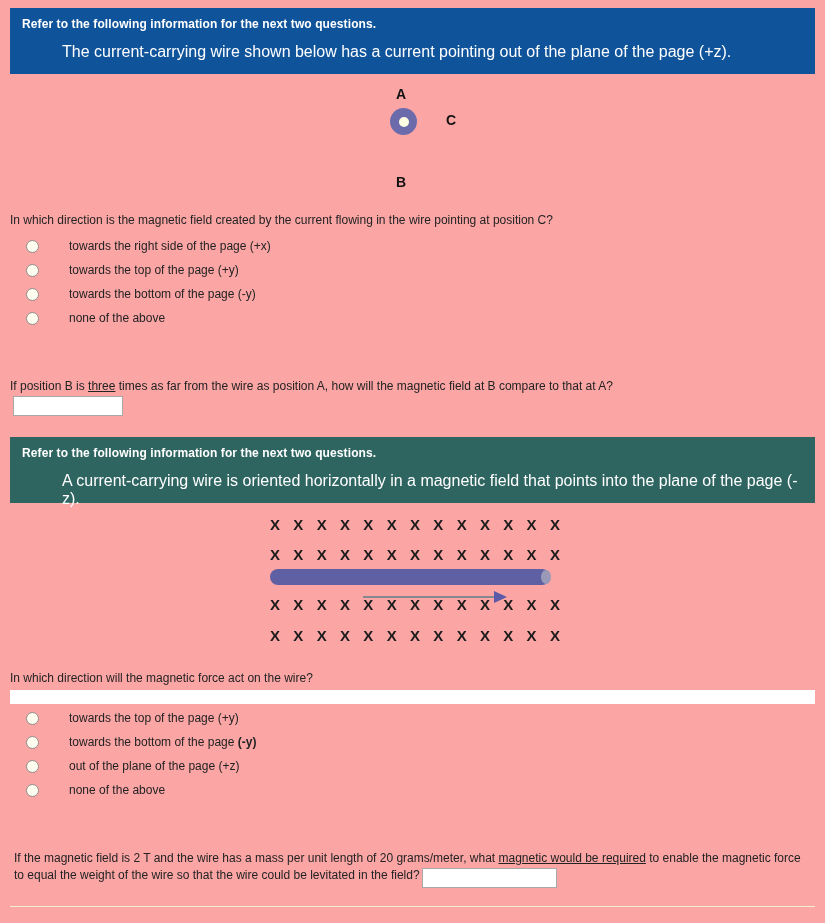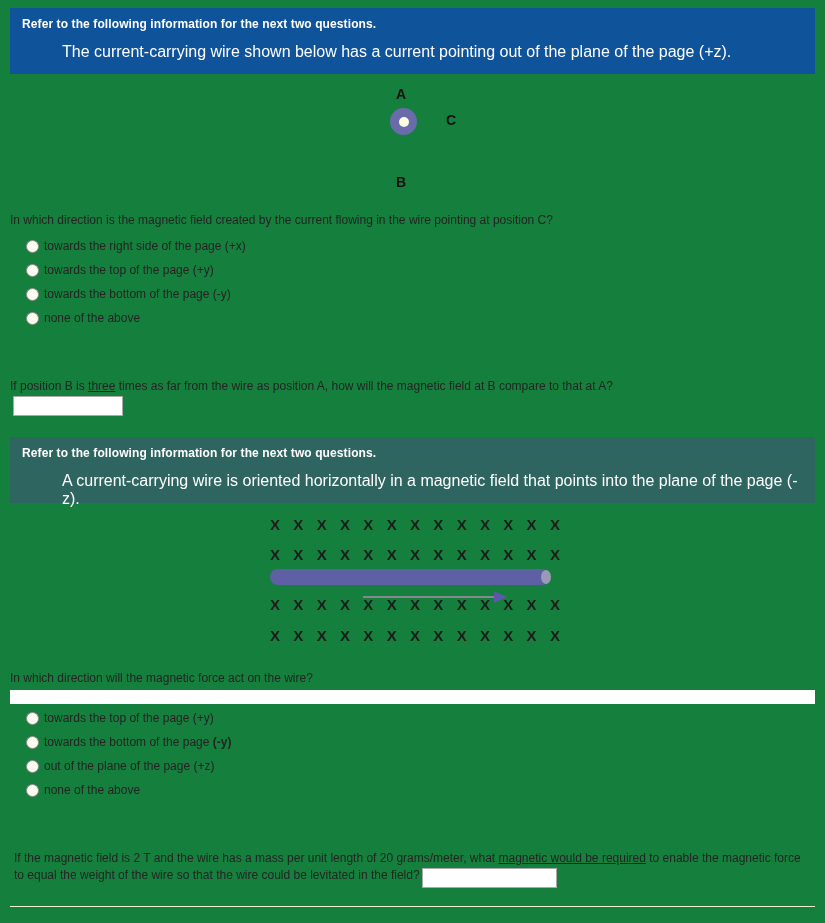--- a/index.html
+++ b/index.html
@@ -15,21 +15,21 @@
     font-size: 12px;
     color: #222222;
     overflow: hidden;
     position: relative;
   }
 
   .page {
     position: relative;
     width: 825px;
     height: 923px;
-    background: #15803d;
+    background: #fca5a5;
   }
 
   
   .banner {
     position: absolute;
     left: 10px;
     width: 805px;
     box-sizing: border-box;
     padding: 9px 12px 10px 12px;
     color: #ffffff;
@@ -96,20 +96,21 @@
   .options {
     position: absolute;
     left: 26px;
   }
   .opt {
     display: flex;
     align-items: center;
     height: 24px;
     font-size: 12px;
     color: #232323;
+    gap: 25px;
   }
   .radio {
     width: 11px;
     height: 11px;
     border: 1px solid #8d8d8d;
     border-radius: 50%;
     background: #fffef0;
     margin-right: 5px;
     flex: 0 0 auto;
   }

